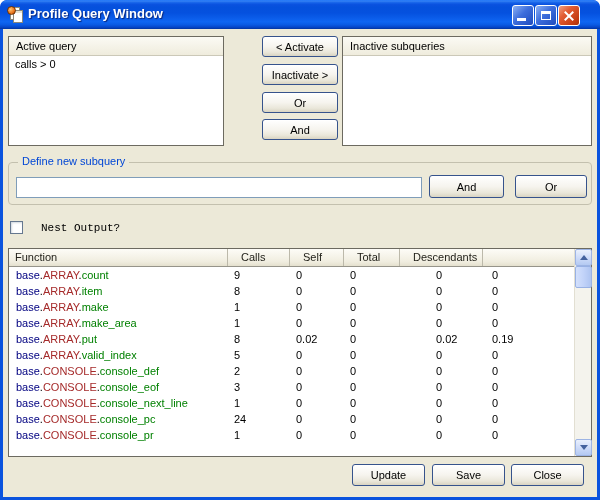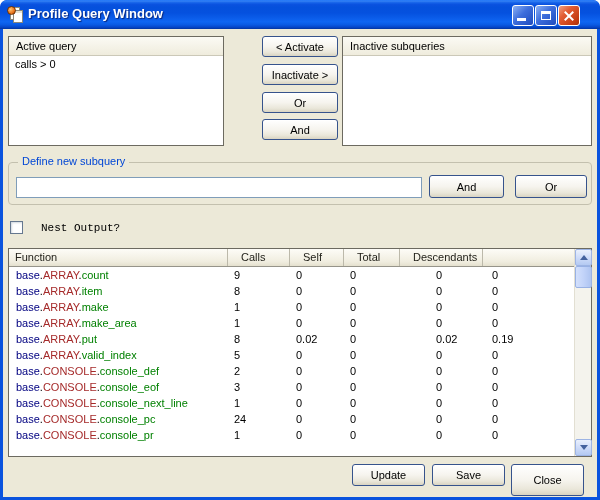--- a/index.html
+++ b/index.html
@@ -117,21 +117,21 @@
     border-bottom:5px solid #44629E; }
   .tri-down { width:0; height:0; border-left:4px solid transparent; border-right:4px solid transparent;
     border-top:5px solid #44629E; }
   .sb-thumb { position:absolute; left:0; top:17px; width:17px; height:22px;
     background:linear-gradient(90deg,#D3E0FC 0%,#C2D3F9 50%,#AEC4F1 100%);
     border:1px solid #98B1E4; border-radius:2px; }
 
   
   .btn-update { left:349px; top:435px; width:73px; height:22px; }
   .btn-save   { left:429px; top:435px; width:73px; height:22px; }
-  .btn-close  { left:508px; top:435px; width:73px; height:32px; }
+  .btn-close  { left:508px; top:435px; width:73px; height:22px; }
 </style>
 </head>
 <body>
 
 <div class="window">
 
   <div class="titlebar">
     <div class="app-icon">
       <div class="page-back"></div>
       <div class="page-front"></div>

